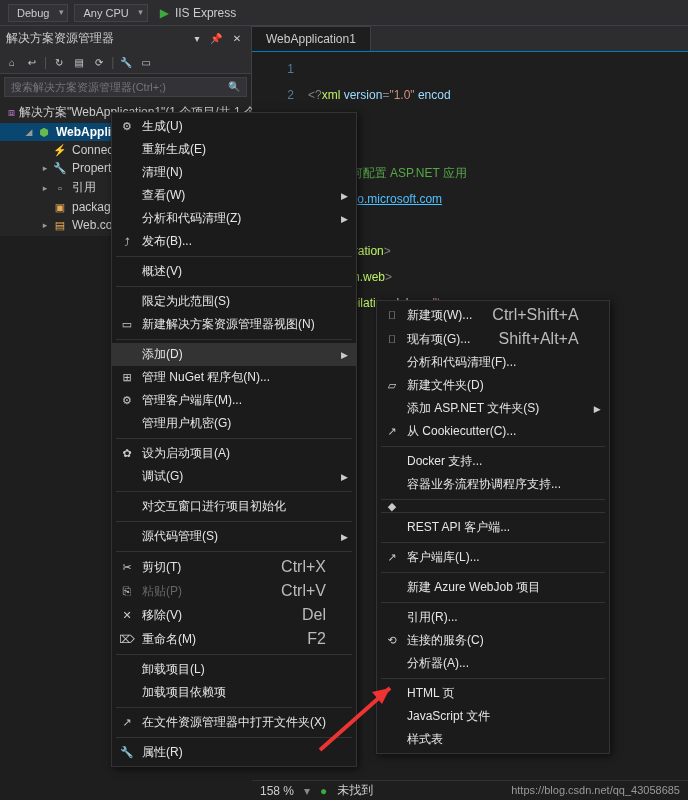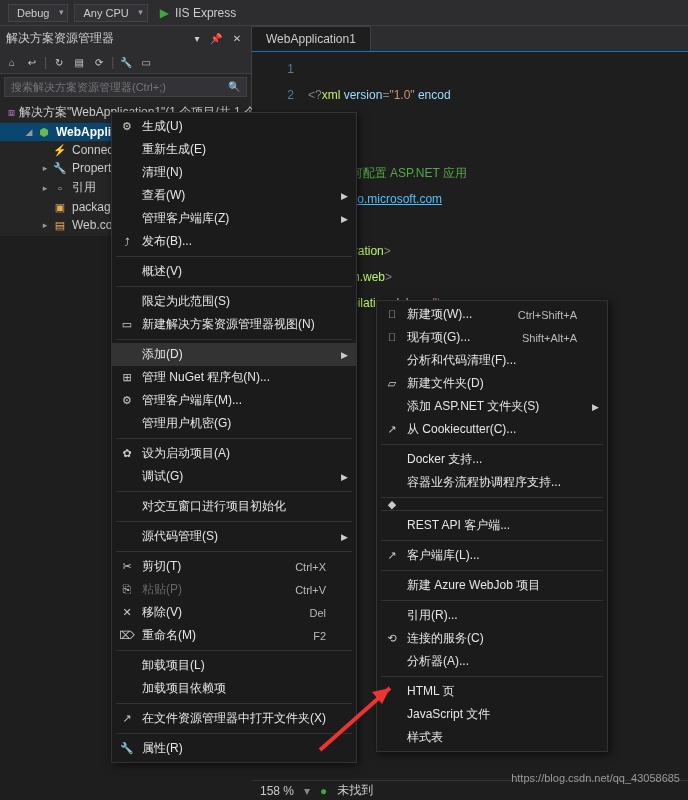--- a/index.html
+++ b/index.html
@@ -39,27 +39,27 @@
 .c-attr { color:#9cdcfe; }
 .c-str { color:#ce9178; }
 .c-comment { color:#57a64a; }
 .c-link { color:#4fc1ff; text-decoration:underline; }
 .c-white { color:#d4d4d4; }
 .ctx-menu { position:absolute; background:#1b1b1c; border:1px solid #333337; box-shadow:2px 2px 8px rgba(0,0,0,.6); padding:2px 0; z-index:100; }
 .ctx-item { display:flex; align-items:center; padding:3px 30px 3px 30px; color:#e6e6e6; font-size:12px; position:relative; min-width:230px; }
 .ctx-item.highlighted { background:#333334; }
 .ctx-item.disabled { color:#656565; }
 .ctx-item .mic { position:absolute; left:7px; width:16px; text-align:center; font-size:11px; color:#c9c9c9; }
-.ctx-item .shortcut { margin-left:auto; color:#bbb; font-size:11px; padding-left:20px;text-align:right; }
+.ctx-item .shortcut { margin-left:auto; color:#bbb; font-size:16px; padding-left:20px;text-align:right; }
 .ctx-item .sub-arrow { position:absolute; right:8px; font-size:9px; color:#ccc; }
 .ctx-sep { height:1px; background:#333337; margin:3px 4px; }
 .submenu { left:259px; top:0; }
 .zoom-bar { position:absolute; bottom:0; left:252px; right:0; height:20px; background:#1e1e1e; border-top:1px solid #333; display:flex; align-items:center; padding:0 8px; gap:10px; color:#ccc; font-size:11px; }
 .zoom-bar .ok { color:#3ba93b; }
-.watermark { position:absolute; right:8px; bottom:16px; color:#999; font-size:11px; z-index:200; }
+.watermark { position:absolute; right:8px; bottom:4px; color:#999; font-size:11px; z-index:200; }
 .red-arrow { position:absolute; z-index:150; pointer-events:none; }
 </style>
 </head>
 <body>
 
 <div class="topstrip">
   <span class="dropdown-box">Debug</span>
   <span class="dropdown-box">Any CPU</span>
   <span style="color:#3ba93b;margin-left:6px">▶</span>
   <span>IIS Express</span>
@@ -194,21 +194,21 @@
       <span class="mic"></span>
       <span>清理(N)</span>
     </div>
     <div class="ctx-item">
       <span class="mic"></span>
       <span>查看(W)</span>
       <span class="sub-arrow">▶</span>
     </div>
     <div class="ctx-item">
       <span class="mic"></span>
-      <span>管理客户端库(Z)</span>
+      <span>分析和代码清理(Z)</span>
       <span class="sub-arrow">▶</span>
     </div>
     <div class="ctx-item">
       <span class="mic">⤴</span>
       <span>发布(B)...</span>
     </div>
     <div class="ctx-sep"></div>
     <div class="ctx-item">
       <span class="mic"></span>
       <span>概述(V)</span>

